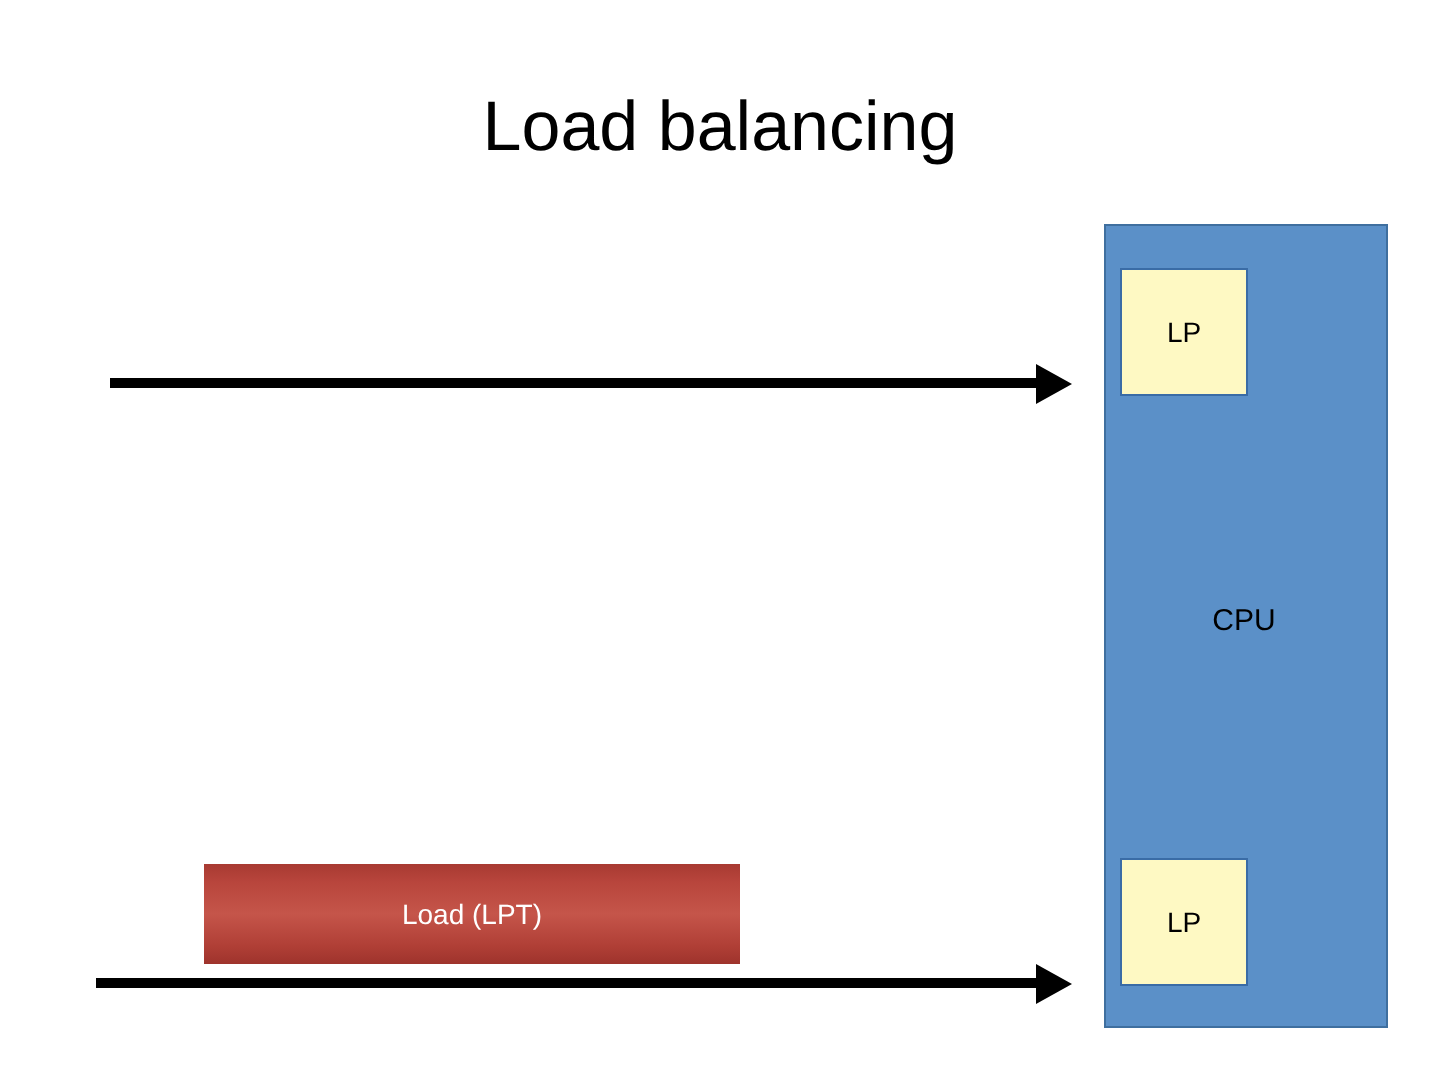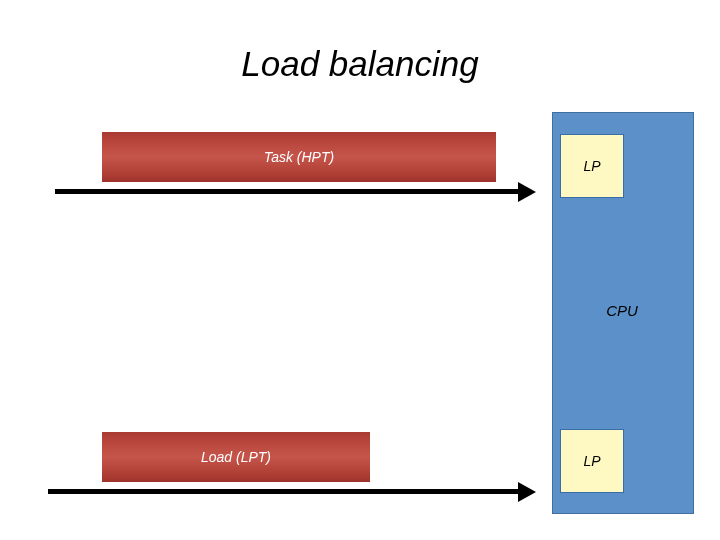--- a/index.html
+++ b/index.html
@@ -10,21 +10,20 @@
     width: 720px;
     height: 540px;
     background: #ffffff;
     font-family: "Liberation Sans", sans-serif;
     overflow: hidden;
   }
   #slide {
     position: relative;
     width: 624px;
     height: 540px;
-    font-style: italic;
   }
   .title {
     position: absolute;
     left: 0;
     top: 44px;
     width: 720px;
     text-align: center;
     font-size: 35px;
     font-weight: normal;
     color: #000000;
@@ -134,23 +133,20 @@
   <div class="lp-box lp-top">
     <span>LP</span>
   </div>
 
   <div class="cpu-label">CPU</div>
 
   <div class="lp-box lp-bottom">
     <span>LP</span>
   </div>
 
-  <div class="task task-hpt">
-    <span>Task (HPT)</span>
-  </div>
 
   <div class="axis axis-top"></div>
   <div class="arrowhead arrowhead-top"></div>
 
   <div class="task task-lpt">
     <span>Load (LPT)</span>
   </div>
 
 
   <div class="axis axis-bottom"></div>

